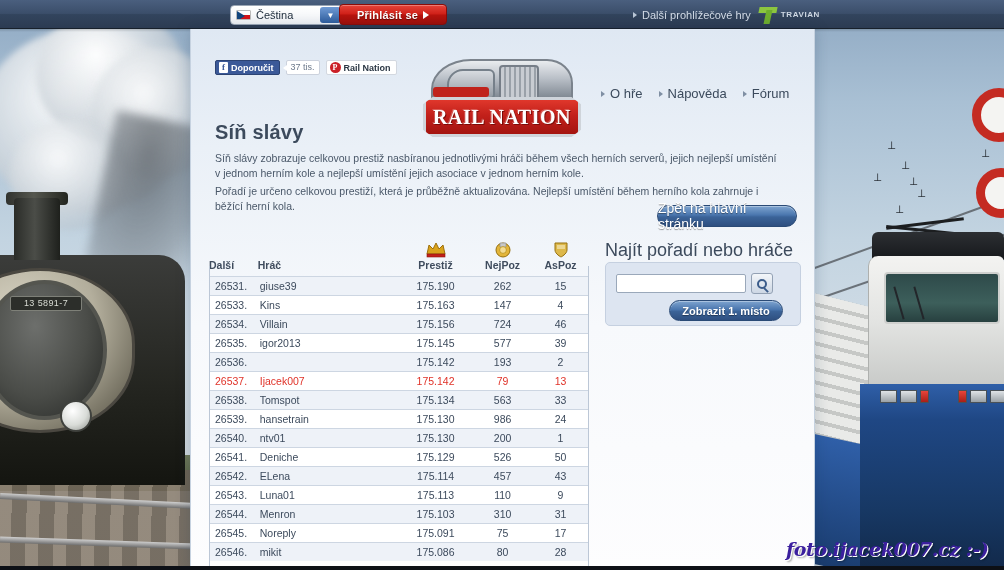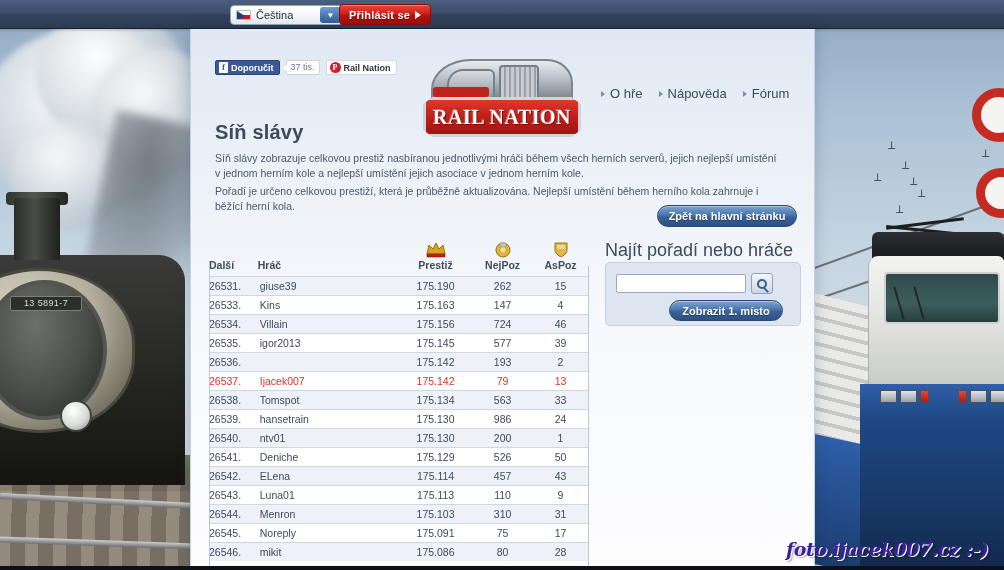--- a/index.html
+++ b/index.html
@@ -177,21 +177,21 @@
   }
   .lang-label { font-size:11px; color:#22303f; }
   .lang-arrow {
     position:absolute; right:1px; top:1px; width:21px; height:16px;
     background: linear-gradient(180deg,#6f9ad4,#2f5e9e);
     border-radius:3px; display:flex; align-items:center; justify-content:center;
     color:#fff; font-size:8px;
   }
   .topdivider { position:absolute; left:344px; top:7px; width:1px; height:15px; background:#5b6d86; }
   .login-btn {
-    position:absolute; left:339px; top:4px; width:92px; height:21px;
+    position:absolute; left:339px; top:4px; width:108px; height:21px;
     background: linear-gradient(180deg,#e8443a 0%, #cf2018 48%, #b8140e 52%, #9f0f0a 100%);
     border:1px solid #8d0c08; border-radius:4px;
     color:#fff; font-size:11px; font-weight:bold; letter-spacing:.2px;
     display:flex; align-items:center; justify-content:center; gap:5px;
     text-shadow:0 1px 1px rgba(0,0,0,.45);
     box-shadow: 0 1px 0 rgba(255,255,255,.3) inset;
   }
   .login-btn .tri-r {
     width:0;height:0;border-left:6px solid #fff;border-top:4px solid transparent;border-bottom:4px solid transparent;
   }
@@ -288,39 +288,39 @@
     font-size:20px; color:#3c4a5c; font-weight:bold; letter-spacing:.2px;
   }
   .para { position:absolute; left:24px; width:566px; font-size:10.5px; color:#4a5869; line-height:15px; }
   .p1 { top:122px; }
   .p2 { top:155px; }
 
   .back-btn {
     position:absolute; left:466px; top:176px; width:140px; height:22px;
     background: linear-gradient(180deg,#7fa5d0 0%, #4a76ae 45%, #3b6398 55%, #2e4f80 100%);
     border:1px solid #2a4a76; border-radius:11px;
-    color:#fff; font-size:11px; font-weight:bold;
+    color:#fff; font-size:14px; font-weight:normal;
     display:flex; align-items:center; justify-content:center;
     text-shadow:0 1px 1px rgba(0,0,0,.4);
     box-shadow: 0 1px 0 rgba(255,255,255,.35) inset;
   }
 
   
   #rank-table { position:absolute; left:18px; top:211px; width:380px; border-collapse:collapse; }
   #rank-table th {
     font-size:10.5px; color:#3f4c5e; font-weight:bold; text-align:left;
     padding:0 0 5px 0; vertical-align:bottom;
   }
   #rank-table th.c { text-align:center; }
   .hd-icon { display:block; width:22px; height:18px; margin:0 auto 1px; }
   #rank-table td {
     font-size:10.5px; color:#3c4a5c; padding:3px 2px; border-top:1px solid #cdd6e2;
     height:17px;
   }
-  #rank-table tr td:first-child { padding-left:0; width:48px; }
+  #rank-table tr td:first-child { padding-left:6px; width:48px; }
   #rank-table tr td:nth-child(2) { width:138px; }
   #rank-table tr td:nth-child(3) { width:74px; text-align:center; }
   #rank-table tr td:nth-child(4) { width:58px; text-align:center; }
   #rank-table tr td:nth-child(5) { width:56px; text-align:center; }
   #rank-table tbody tr:nth-child(odd) td { background:#eef2f8; }
   #rank-table tbody tr:nth-child(even) td { background:#ffffff; }
   #rank-table tbody tr.hl td { color:#e03228; }
   .tbl-border {
     position:absolute; left:18px; top:237px; width:380px; height:333px;
     border-left:1px solid #bcc7d6; border-right:1px solid #bcc7d6; pointer-events:none;
@@ -436,20 +436,33 @@
     <span class="lang-arrow">▼</span>
   </div>
 
   <div class="topdivider"></div>
 
   <div class="login-btn">
     <span>Přihlásit se</span>
     <span class="tri-r"></span>
   </div>
 
+  <div class="topright">
+    <span class="tlink">
+      <span class="bullet-r"></span>
+      <span>Další prohlížečové hry</span>
+    </span>
+    <span class="travian">
+      <span class="tv-logo">
+          <i class="t1"></i>
+          <i class="t2"></i>
+        </span>
+      <span class="tv-text">TRAVIAN</span>
+    </span>
+  </div>
 </div>
 
 <div id="panel">
 
   <div class="social">
     <span class="fb-btn">
       <span class="fb-f">f</span>
       <span>Doporučit</span>
     </span>
     <span class="fb-count">37 tis.</span>

